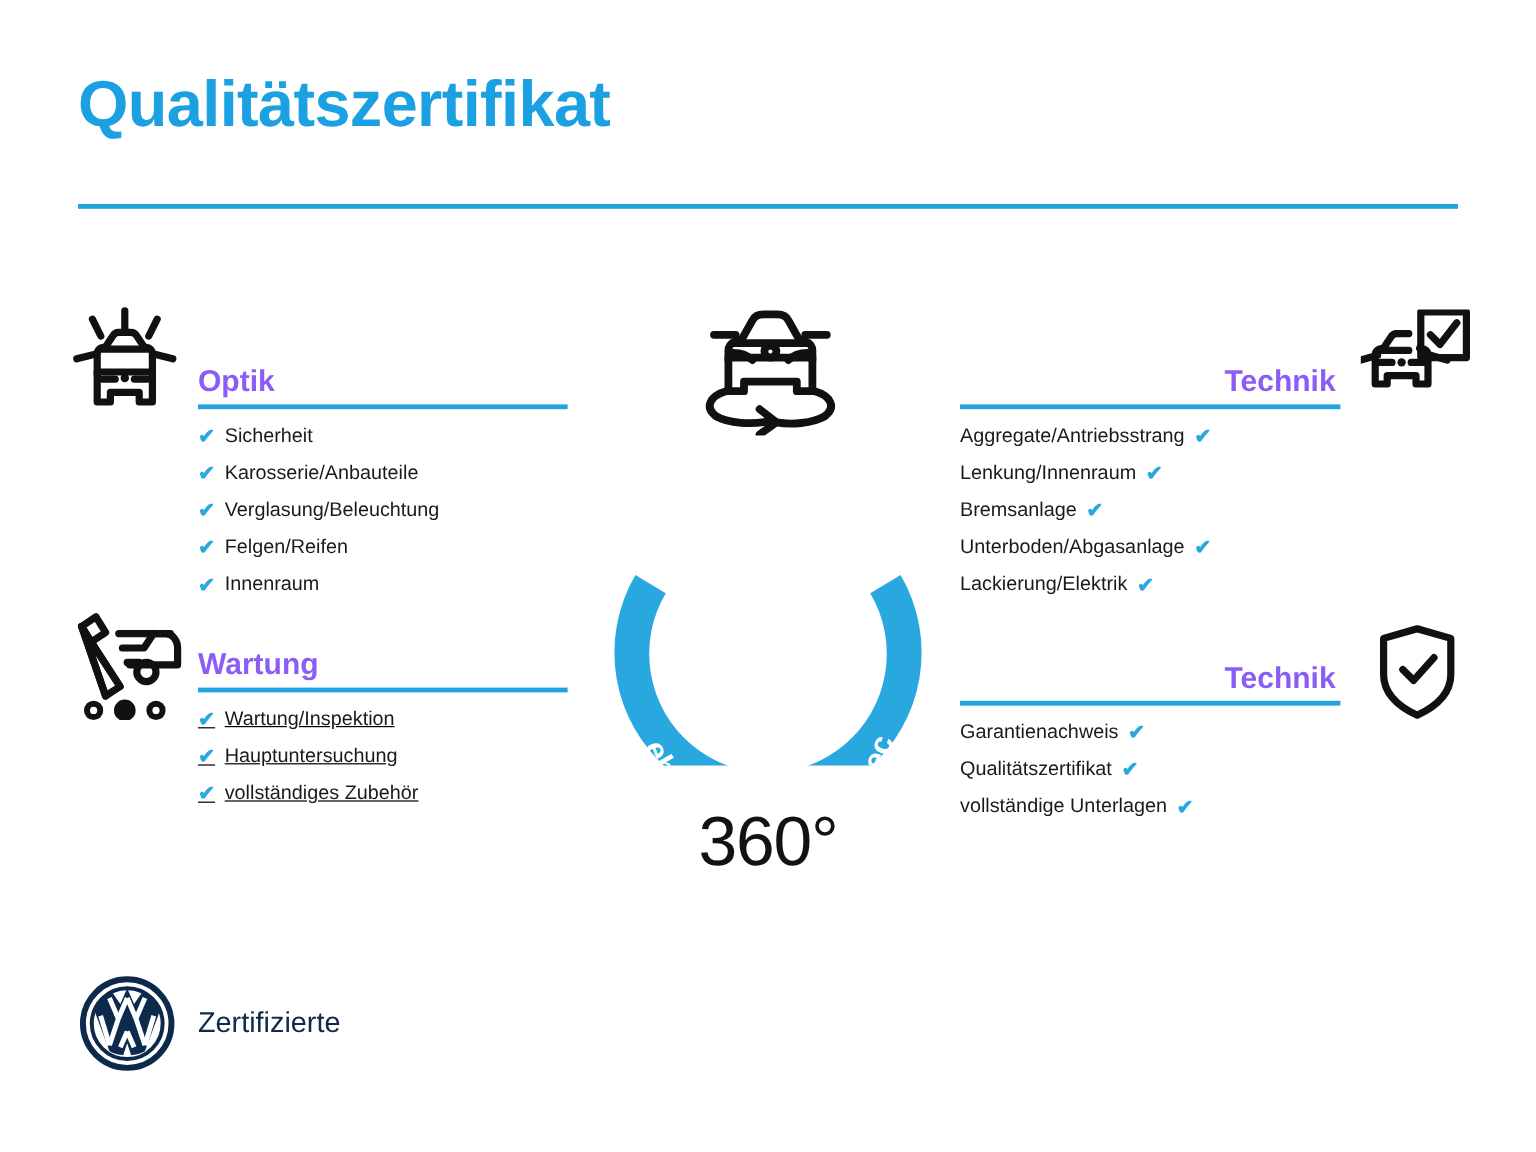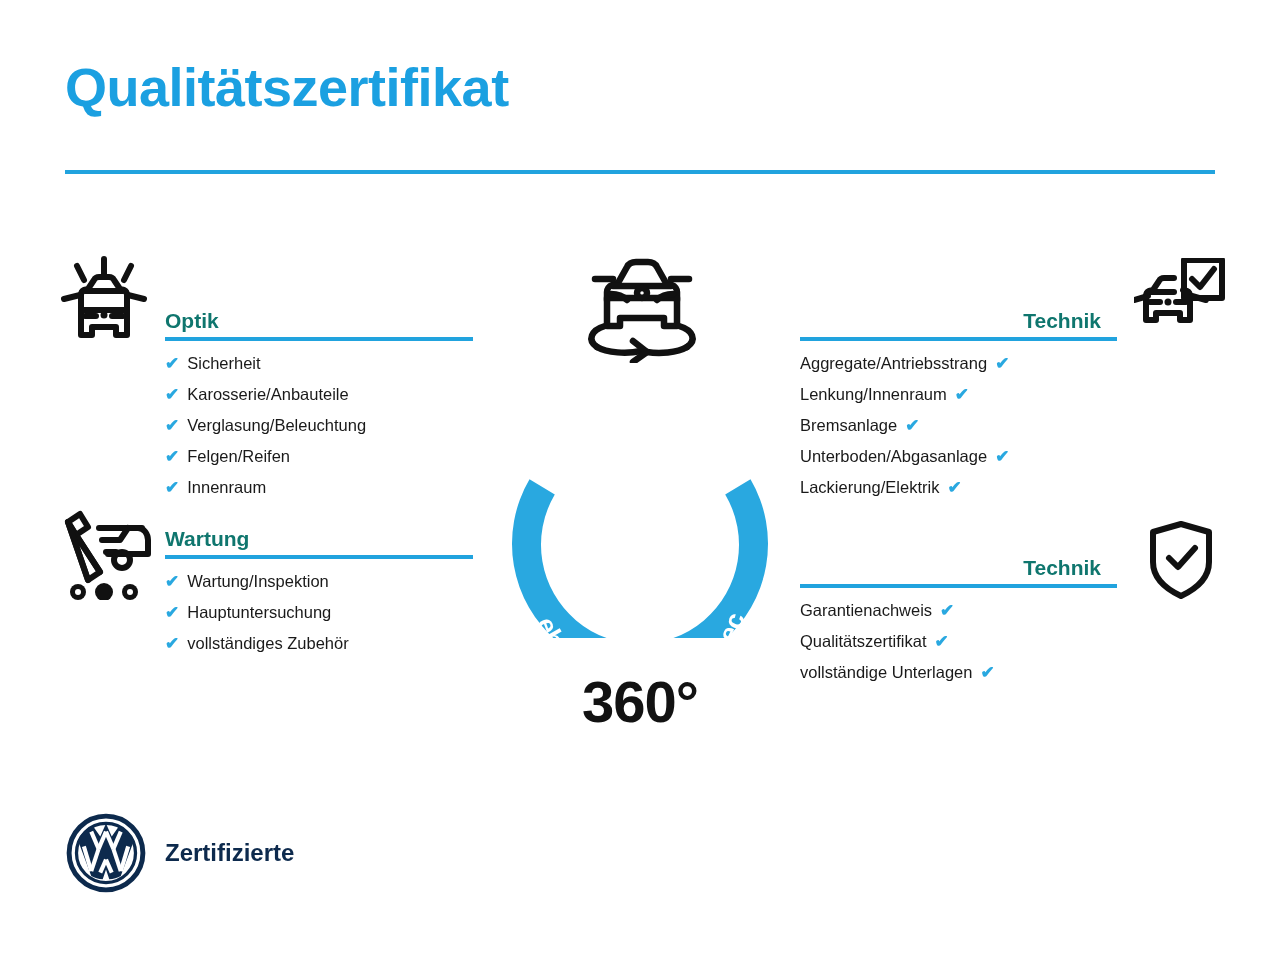--- a/index.html
+++ b/index.html
@@ -21,59 +21,59 @@
   }
   .header-rule{
     position:absolute;left:65px;top:170px;width:1150px;height:4px;
     background:#21a3de;
   }
 
   
   .section{position:absolute;}
   .sec-head{position:relative;height:46px;}
   .sec-title{
-    font-size:21px;font-weight:bold;color:#0f766e;
+    font-size:25px;font-weight:bold;color:#8b5cf6;
     position:absolute;bottom:8px;white-space:nowrap;
   }
   .sec-rule{
     position:absolute;left:0;bottom:0;width:100%;height:4px;background:#21a3de;
   }
   ul.items{list-style:none;margin:0;padding:0;margin-top:14px;}
   ul.items li{
     font-size:16.5px;color:#1a1a1a;line-height:1.0;
     margin-bottom:14px;white-space:nowrap;display:flex;align-items:center;
   }
   .chk{color:#29a8e0;font-size:17px;font-weight:bold;line-height:1;}
 
   
   .left .sec-title{left:0;}
   .left ul.items li{justify-content:flex-start;}
   .left .chk{margin-right:8px;}
 
   
-  .right .sec-title{right:16px;}
+  .right .sec-title{right:4px;}
   .right ul.items li{justify-content:flex-start;}
   .right .chk{margin-left:8px;order:2;}
 
   
   .icon{position:absolute;}
   .badge-wrap{position:absolute;left:465px;top:248px;width:350px;height:390px;}
   .arc-svg{position:absolute;left:0;top:0;}
   .num360{
     position:absolute;left:0;top:420px;width:350px;
-    text-align:center;font-size:58px;font-weight:bold;color:#121212;
+    text-align:center;font-size:58px;font-weight:normal;color:#121212;
     letter-spacing:-1px;
   }
   .center-car{position:absolute;left:110px;top:0px;}
 
   
   .footer{position:absolute;left:65px;top:812px;display:flex;align-items:center;}
   .vw-mark{width:82px;height:82px;flex:0 0 auto;}
   .vw-text{
-    margin-left:18px;font-size:24px;font-weight:bold;color:#0d2a4d;
+    margin-left:18px;font-size:24px;font-weight:normal;color:#0d2a4d;
     line-height:1.28;white-space:nowrap;
   }
 </style>
 </head>
 <body>
 
 <div class="page">
 
   <div class="title">Qualitätszertifikat</div>
   <div class="header-rule"></div>
@@ -143,21 +143,21 @@
         <circle cx="46" cy="84" r="9"></circle>
         <circle cx="72" cy="84" r="8"></circle>
       </g>
       <g fill="#fff">
         <circle cx="20" cy="84" r="3"></circle>
         <circle cx="72" cy="84" r="3"></circle>
       </g>
     </svg>
   </div>
 
-  <div class="section left" style="left:165px;top:513px;width:308px;">
+  <div class="section left" style="left:165px;top:531px;width:308px;text-decoration:underline;">
     <div class="sec-head">
       <div class="sec-title">Wartung</div>
       <div class="sec-rule"></div>
     </div>
     <ul class="items">
       <li>
           <span class="chk">✔</span>
           <span>Wartung/Inspektion</span>
         </li>
       <li>

